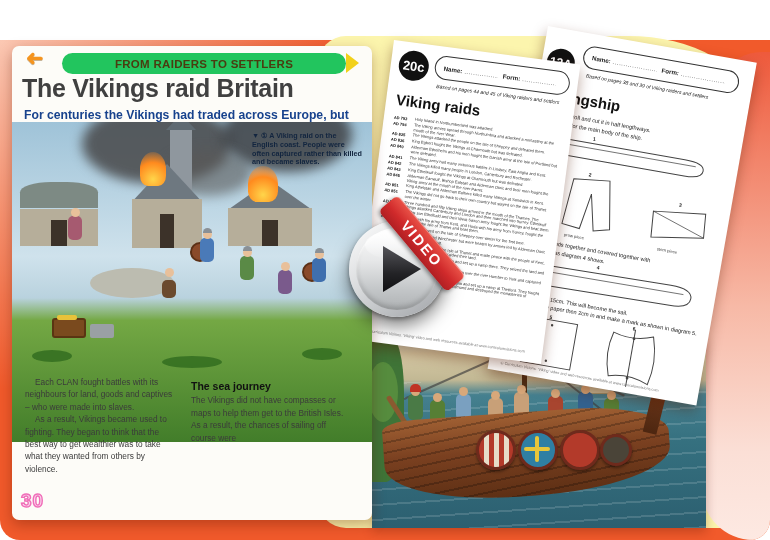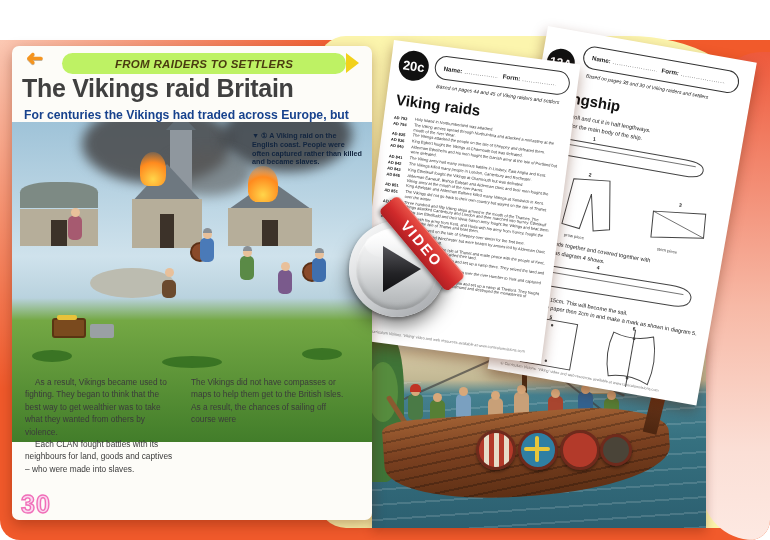--- a/index.html
+++ b/index.html
@@ -15,22 +15,22 @@
   .bg-yellow{position:absolute;left:318px;top:36px;width:430px;height:492px;background:#fcf5ad;
        border-radius:28px 120px 28px 28px / 28px 70px 28px 28px;}
   .bg-salmon{position:absolute;left:702px;top:52px;width:68px;height:488px;
        border-radius:70px 0 20px 60px / 95px 0 20px 60px;
        background:linear-gradient(180deg,#ee5a3c 0%,#f2846a 22%,#f7b9a6 52%,#fbdfd6 82%,#fde9e2 100%);}
   
   .tbpage{position:absolute;left:12px;top:46px;width:360px;height:474px;background:#fdfcf8;border-radius:7px;
        box-shadow:0 5px 14px rgba(90,20,0,.35);overflow:hidden;}
   .back-arrow{position:absolute;left:14px;top:0px;font-size:21px;font-weight:bold;color:#f5941e;
        transform:scaleX(-1);text-shadow:0 1px 0 rgba(120,70,0,.4);}
-  .banner{position:absolute;left:50px;top:7px;width:284px;height:21px;background:#bef264;border-radius:11px;
-       display:flex;align-items:center;justify-content:center;font-style:italic;}
+  .banner{position:absolute;left:50px;top:7px;width:284px;height:21px;background:#22c55e;border-radius:11px;
+       display:flex;align-items:center;justify-content:center;}
   .banner span{font-size:11.5px;font-weight:bold;color:#4a3c10;letter-spacing:.3px;}
   .banner-tip{position:absolute;left:334px;top:7px;width:0;height:0;border-top:10.5px solid transparent;
        border-bottom:10.5px solid transparent;border-left:13px solid #f2d11b;}
   .tb-title{position:absolute;left:10px;top:28px;font-size:25px;font-weight:bold;color:#404040;letter-spacing:-.3px;}
   .tb-intro{position:absolute;left:12px;top:62px;width:336px;font-size:12.2px;font-weight:bold;color:#17428d;line-height:15.5px;}
   
   .tb-art{position:absolute;left:0;top:76px;width:360px;height:320px;overflow:hidden;
        background:linear-gradient(180deg,#9fc3d8 0%,#cfe2ec 42%,#b9d2de 55%,#74a844 62%,#427d2a 100%);}
   .smoke{position:absolute;border-radius:50%;filter:blur(6px);}
   .sm1{left:70px;top:-18px;width:150px;height:80px;background:rgba(70,70,72,.85);}
@@ -65,21 +65,21 @@
   .fg5{left:298px;top:128px;} .fg5 .bd{background:#3f6fae;}
   .fg6{left:264px;top:140px;} .fg6 .bd{background:#7a5a8c;}
   .tuft{position:absolute;width:40px;height:12px;background:#2f6a1e;border-radius:50%;opacity:.8;}
   .tb-caption{position:absolute;left:240px;top:10px;width:110px;font-size:7.2px;line-height:8.8px;color:#12253f;font-weight:bold;}
   
   .tb-cols{position:absolute;left:0;top:330px;width:360px;}
   .col{position:absolute;font-size:8.3px;line-height:12.4px;color:#3b3b3b;}
   .c1{left:13px;width:150px;} .c2{left:179px;width:162px;}
   .col p{margin:0;} .col p.ind{text-indent:10px;}
   .sea-h{font-size:10.5px;font-weight:bold;color:#111;margin:4px 0 2px 0;}
-  .pgnum{position:absolute;left:9px;top:444px;font-size:25px;font-weight:bold;color:#fbd7ef;
+  .pgnum{position:absolute;left:9px;top:444px;font-size:19px;font-weight:bold;color:#fbd7ef;
        -webkit-text-stroke:1.4px #f06eb8;letter-spacing:1px;}
   
   .ship-scene{position:absolute;left:372px;top:338px;width:334px;height:190px;overflow:hidden;
        background:linear-gradient(180deg,#cfdccc 0%,#d6c9a4 8%,#c2b894 22%,#45808f 30%,#35707f 55%,#2c5f70 100%);
        box-shadow:0 4px 10px rgba(90,20,0,.3);}
   .waves{position:absolute;left:0;top:44px;width:100%;height:146px;
        background:repeating-linear-gradient(-4deg,rgba(255,255,255,.14) 0 2px,rgba(255,255,255,0) 2px 15px);}
   .trees{position:absolute;left:-8px;top:-6px;width:40px;height:150px;background:#3f7437;border-radius:0 40% 45% 0;}
   .trees:before{content:"";position:absolute;left:4px;top:30px;width:30px;height:60px;background:#568c3e;border-radius:50%;}
   .stower{position:absolute;left:214px;top:10px;width:26px;height:44px;background:#cbbf9c;border:1px solid #a2966f;}
@@ -448,24 +448,25 @@
           <div class="hd"></div>
         </div>
       <div class="tuft" style="left:20px;top:228px;"></div>
       <div class="tuft" style="left:150px;top:234px;width:60px;"></div>
       <div class="tuft" style="left:290px;top:226px;"></div>
       <div class="tb-caption">▼ ① A Viking raid on the English coast. People were often captured rather than killed and became slaves.</div>
     </div>
 
     <div class="tb-cols">
       <div class="col c1">
+        <p class="ind">Each CLAN fought battles with its neighbours for land, goods and captives – who were made into slaves.</p>
         <p class="ind">As a result, Vikings became used to fighting. They began to think that the best way to get wealthier was to take what they wanted from others by violence.</p>
-        <p class="ind">Each CLAN fought battles with its neighbours for land, goods and captives – who were made into slaves.</p>
       </div>
       <div class="col c2">
+        <div class="sea-h">The sea journey</div>
         <p>The Vikings did not have compasses or maps to help them get to the British Isles. As a result, the chances of sailing off course were</p>
       </div>
     </div>
 
     <div class="pgnum">30</div>
   </div>
 
   <div class="pb">
     <div class="pb-outer"></div>
     <div class="pb-inner"></div>

